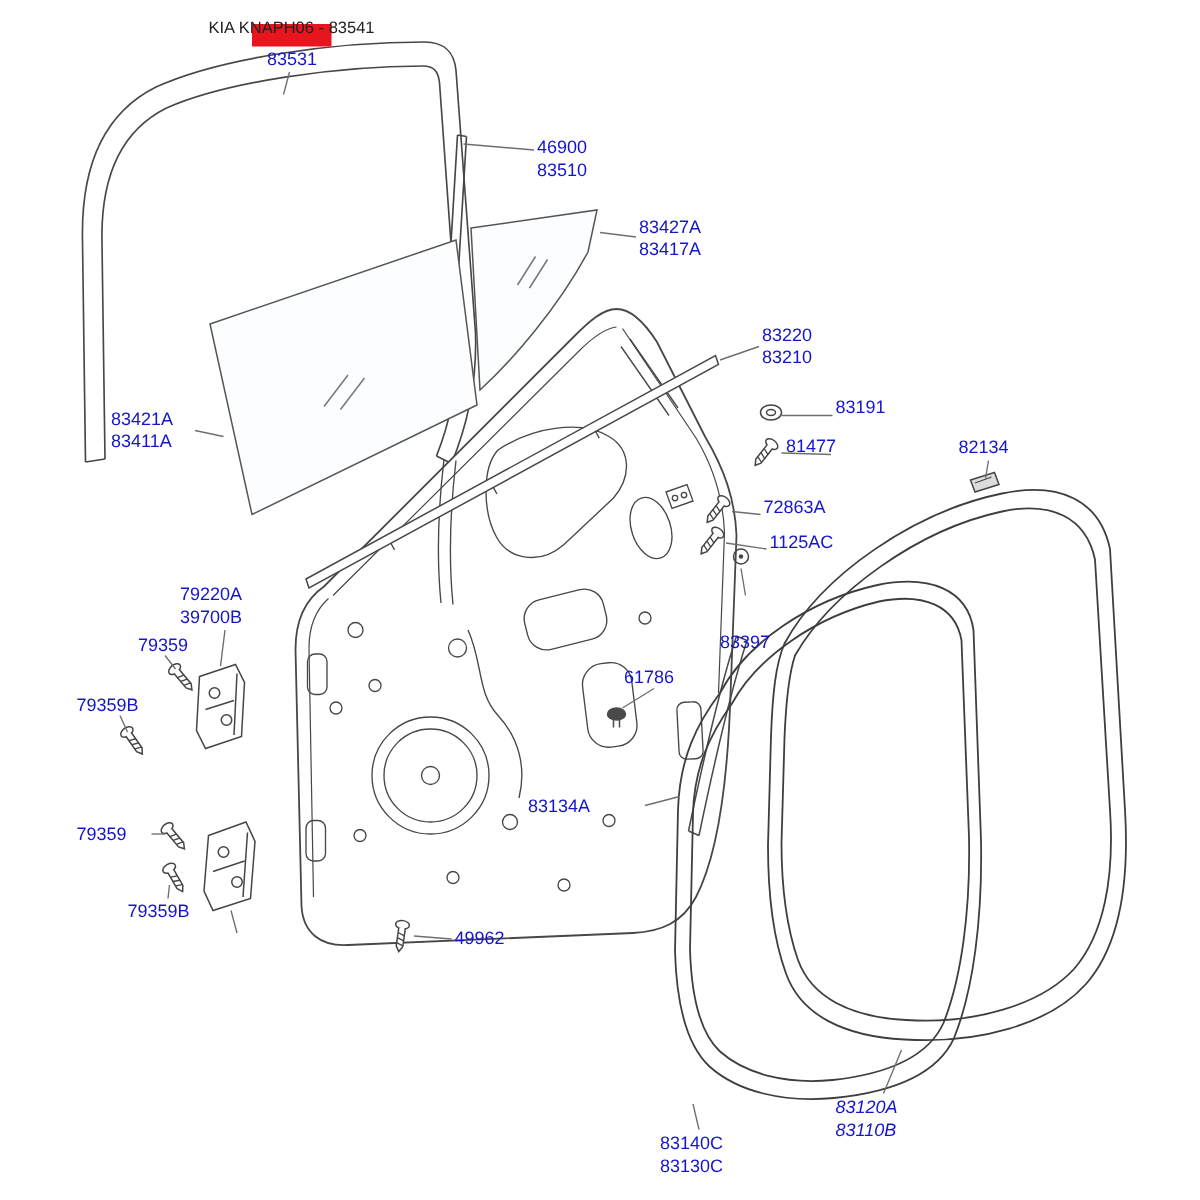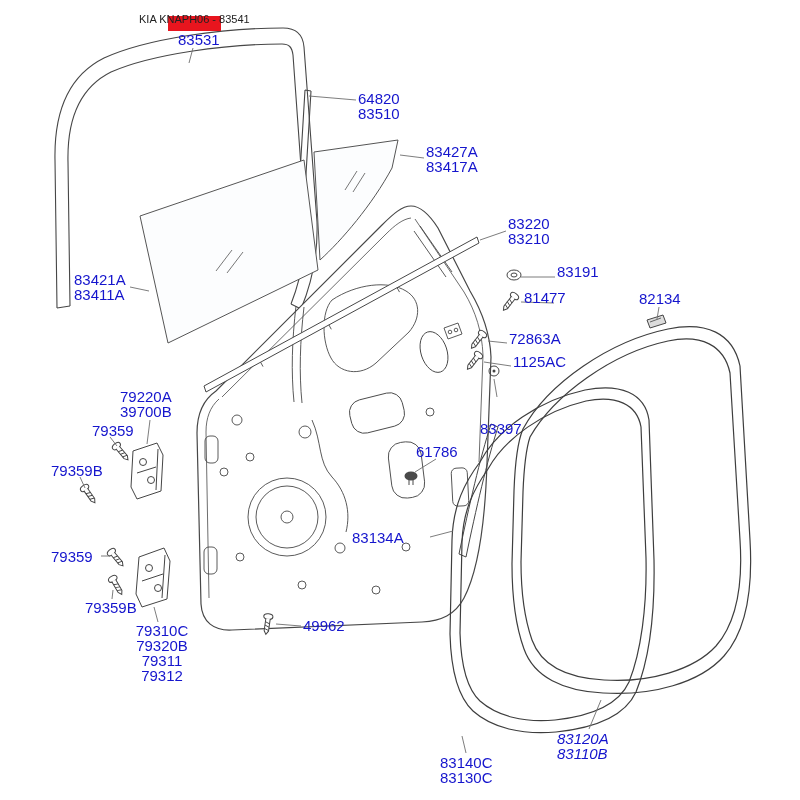--- a/index.html
+++ b/index.html
@@ -1,21 +1,21 @@
 <!DOCTYPE html>
 <html><head>
 <meta charset="utf-8">
 <style>
   html,body{margin:0;padding:0;}
   body{width:800px;height:800px;background:#ffffff;font-family:"Liberation Sans",sans-serif;position:relative;overflow:hidden;}
   #stage{position:absolute;left:0;top:0;width:800px;height:760px;}
   #art{position:absolute;left:0;top:0;z-index:1;display:block;}
   #hlbox{position:absolute;left:168px;top:16px;width:53px;height:15px;background:#e8151e;z-index:2;}
   #title{position:absolute;left:139px;top:13px;z-index:3;font-size:11px;color:#222;white-space:nowrap;}
-  .lbl{position:absolute;z-index:4;color:#1515cd;font-size:15px;line-height:15px;white-space:nowrap;cursor:pointer;}
+  .lbl{position:absolute;z-index:4;color:#1515cd;font-size:12px;line-height:15px;white-space:nowrap;cursor:pointer;}
   .lbl.center{text-align:center;}
 </style>
 </head>
 <body>
 
 <div id="stage">
 
   <svg id="art" width="800" height="800" viewBox="0 0 800 800" xmlns="http://www.w3.org/2000/svg">
     <defs>
       <g id="screw-shape">
@@ -180,21 +180,21 @@
   </svg>
 
   <div id="hlbox"></div>
   <div id="title">KIA KNAPH06 - 83541</div>
 
   <div class="lbl" style="left:178px;top:32px;">
     <div>83531</div>
   </div>
 
   <div class="lbl" style="left:358px;top:91px;">
-    <div>64820</div>
+    <div>46900</div>
     <div>83510</div>
   </div>
 
   <div class="lbl" style="left:426px;top:144px;">
     <div>83427A</div>
     <div>83417A</div>
   </div>
 
   <div class="lbl" style="left:508px;top:216px;">
     <div>83220</div>
@@ -252,26 +252,20 @@
   </div>
 
   <div class="lbl" style="left:51px;top:549px;">
     <div>79359</div>
   </div>
 
   <div class="lbl" style="left:85px;top:600px;">
     <div>79359B</div>
   </div>
 
-  <div class="lbl center" style="left:131px;top:623px;width:62px;">
-    <div>79310C</div>
-    <div>79320B</div>
-    <div>79311</div>
-    <div>79312</div>
-  </div>
 
   <div class="lbl" style="left:303px;top:618px;">
     <div>49962</div>
   </div>
 
   <div class="lbl" style="left:440px;top:755px;">
     <div>83140C</div>
     <div>83130C</div>
   </div>
 

